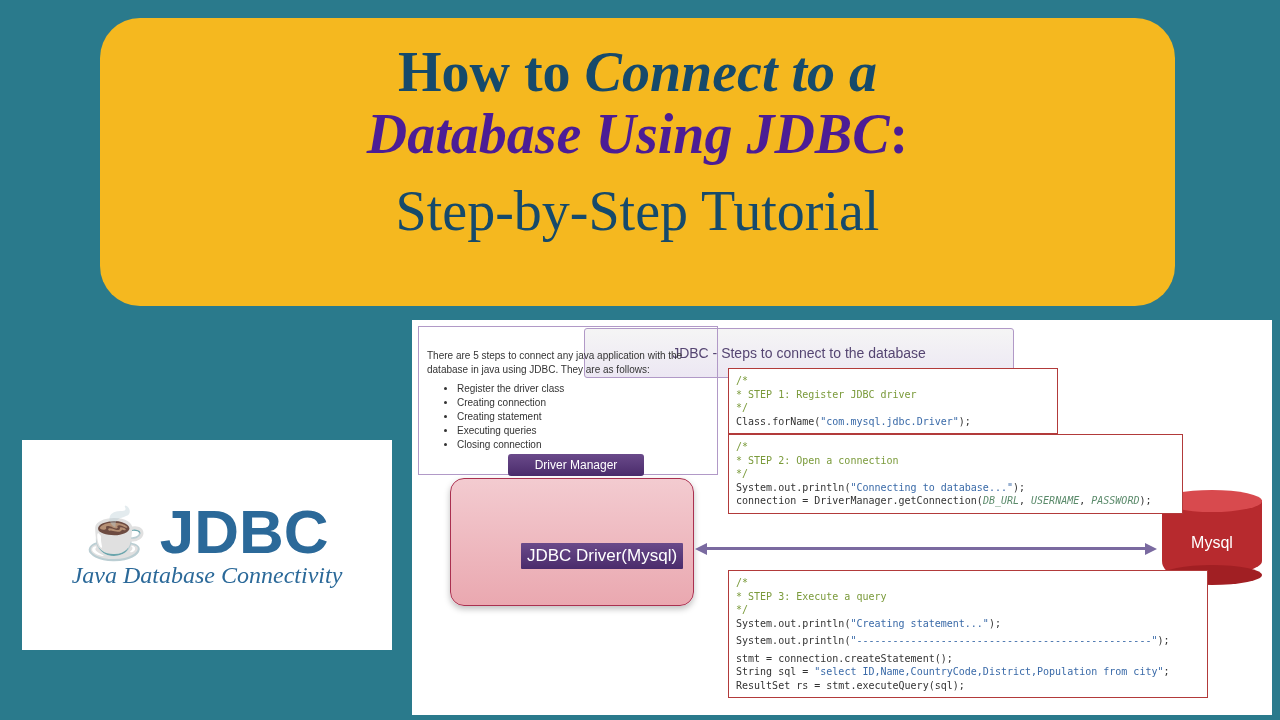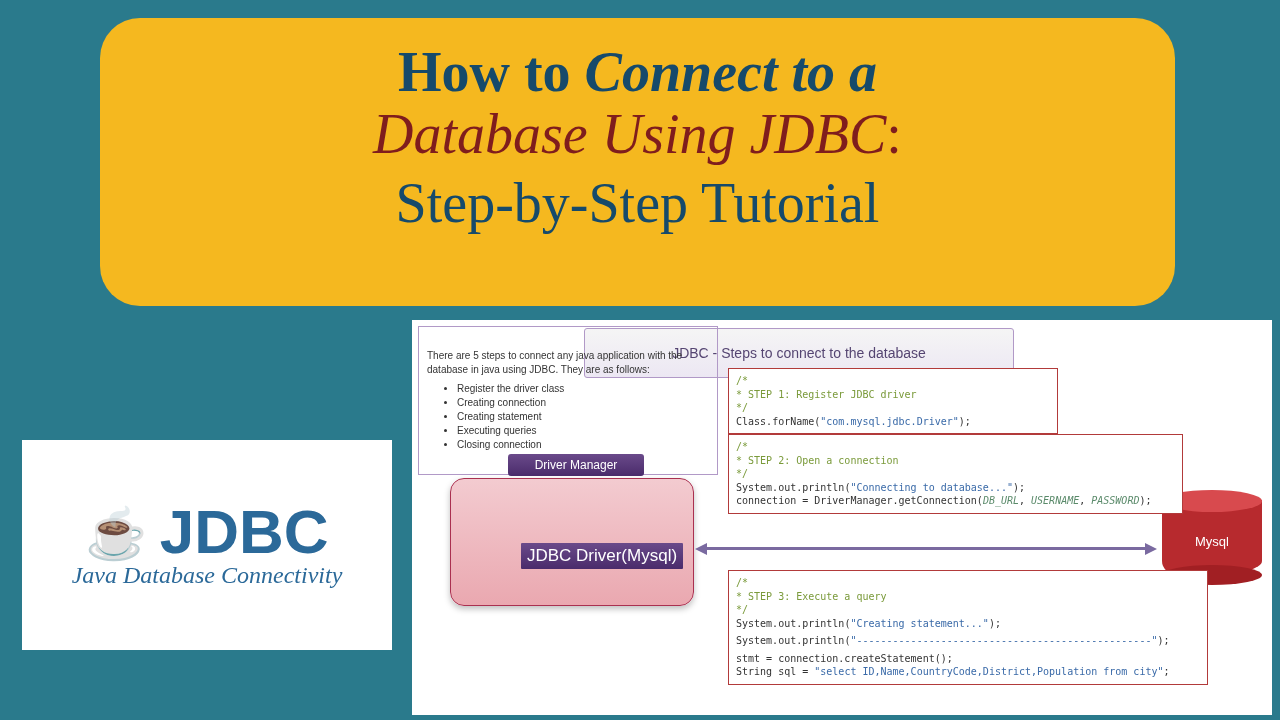--- a/index.html
+++ b/index.html
@@ -1,22 +1,22 @@
 <!DOCTYPE html>
 <html><head>
 <meta charset="utf-8">
 <style>
 * { box-sizing: border-box; margin: 0; padding: 0; }
 body { width: 1280px; height: 720px; background: #2a7a8c; font-family: Georgia, 'Times New Roman', serif; position: relative; overflow: hidden; }
 .title-card { position: absolute; top: 18px; left: 100px; width: 1075px; height: 288px; background: #f5b81f; border-radius: 40px; padding: 24px 35px; text-align: center; }
 .title-line1 { font-size: 56px; font-weight: bold; font-style: italic; color: #164a6b; line-height: 1.1; }
 .title-line1 .plain { font-style: normal; }
-.title-line2 { font-size: 56px; font-weight: normal; font-style: italic; color: #7f1d1d; line-height: 1.1; }
+.title-line2 { font-size: 56px; font-weight: bold; font-style: italic; color: #4c1d95; line-height: 1.1; }
 .title-line2 .colon { font-style: normal; }
-.title-line3 { font-size: 56px; color: #164a6b; margin-top: 8px; line-height: 1.1; }
+.title-line3 { font-size: 56px; color: #164a6b; margin-top: 16px; line-height: 1.1; }
 .jdbc-logo-card { position: absolute; left: 22px; top: 440px; width: 370px; height: 210px; background: #fff; display: flex; flex-direction: column; align-items: center; justify-content: center; }
 .java-cup { font-size: 50px; color: #c7282e; line-height: 1; }
 .jdbc-text { font-size: 62px; font-weight: bold; color: #2b6999; font-family: Arial, sans-serif; margin-top: -5px; }
 .jdbc-sub { font-size: 24px; font-style: italic; color: #2b6999; font-family: 'Brush Script MT', cursive; margin-top: -5px; }
 .diagram { position: absolute; left: 412px; top: 320px; width: 860px; height: 395px; background: #fff; font-family: Arial, sans-serif; font-size: 11px; }
 .diag-header { position: absolute; top: 8px; left: 172px; width: 430px; background: linear-gradient(#f5f5f5,#ece7f3); border: 1px solid #b199c7; border-radius: 3px; padding: 16px 8px; color: #554572; font-size: 14px; text-align: center; }
 .steps-box { position: absolute; top: 6px; left: 6px; width: 300px; padding: 22px 8px; border: 1px solid #b199c7; color: #333; font-size: 10px; line-height: 1.4; }
 .steps-box ul { margin: 5px 0 0 30px; }
 .dm-label { position: absolute; top: 134px; left: 96px; width: 136px; background: linear-gradient(#6a4a8a,#4a2b6b); color: #fff; padding: 4px 0; border-radius: 3px; text-align: center; font-size: 12px; }
 .driver-box { position: absolute; top: 158px; left: 38px; width: 244px; height: 128px; background: linear-gradient(#f3cbd0,#eaa8b0); border: 1px solid #aa3050; border-radius: 14px; box-shadow: 0 3px 6px rgba(0,0,0,0.25); }
@@ -26,21 +26,21 @@
 .code-box .str { color: #3a6aa8; }
 .code-box .kw { }
 .code-box .param { color: #5a8a6a; font-style: italic; }
 .cb1 { top: 48px; left: 316px; width: 330px; }
 .cb2 { top: 114px; left: 316px; width: 455px; }
 .cb3 { top: 250px; left: 316px; width: 480px; }
 .db-cyl { position: absolute; top: 170px; right: 10px; width: 100px; height: 95px; }
 .cyl-body { width: 100px; height: 75px; background: #b72a2e; position: absolute; top: 10px; border-radius: 0 0 50px 16px / 0 0 14px 14px; }
 .cyl-top { width: 100px; height: 22px; background: #d84a4e; border-radius: 50%; position: absolute; top: 0; }
 .cyl-bottom { width: 100px; height: 20px; background: #a11f23; border-radius: 50%; position: absolute; top: 75px; }
-.db-label { position: absolute; top: 44px; width: 100%; text-align: center; color: #fff; font-size: 13px; }
+.db-label { position: absolute; top: 44px; width: 100%; text-align: center; color: #fff; font-size: 16px; }
 .arrow { position: absolute; top: 224px; left: 283px; width: 462px; height: 10px; }
 .arrow-line { position: absolute; top: 3px; left: 8px; right: 8px; height: 3px; background: #7a6aa0; }
 .arrow-l { position: absolute; left: 0; top: -1px; width: 0; height: 0; border-right: 12px solid #7a6aa0; border-top: 6px solid transparent; border-bottom: 6px solid transparent; }
 .arrow-r { position: absolute; right: 0; top: -1px; width: 0; height: 0; border-left: 12px solid #7a6aa0; border-top: 6px solid transparent; border-bottom: 6px solid transparent; }
 .logo-row { display: flex; align-items: center; gap: 12px; }
 </style>
 </head>
 <body>
 
 <div class="title-card">
@@ -111,14 +111,15 @@
   <div class="code-box cb3">
     <div class="cmt">/*</div>
     <div class="cmt"> * STEP 3: Execute a query</div>
     <div class="cmt"> */</div>
     <div><span>System.</span><span class="kw">out</span><span>.println(</span><span class="str">"Creating statement..."</span><span>);</span></div>
     <div style="height:4px"></div>
     <div><span>System.</span><span class="kw">out</span><span>.println(</span><span class="str">"-------------------------------------------------"</span><span>);</span></div>
     <div style="height:4px"></div>
     <div>stmt = connection.createStatement();</div>
     <div><span>String sql = </span><span class="str">"select ID,Name,CountryCode,District,Population from city"</span><span>;</span></div>
+    <div>ResultSet rs = stmt.executeQuery(sql);</div>
   </div>
 </div>
 
 </body></html>

